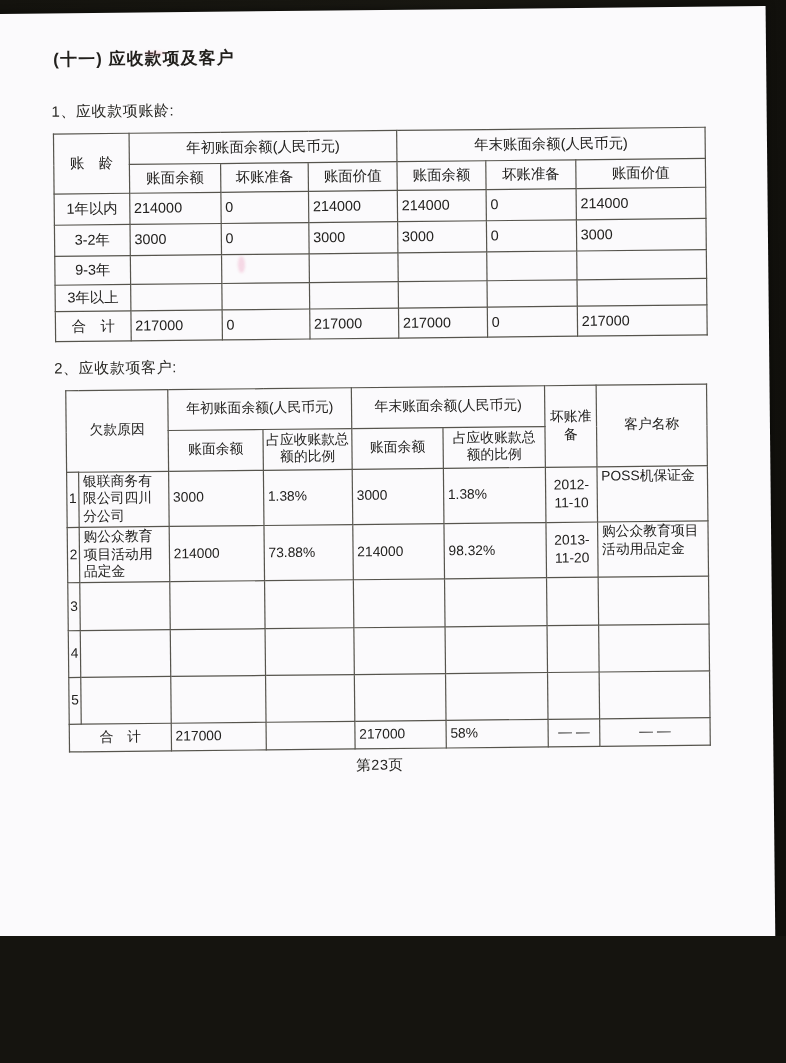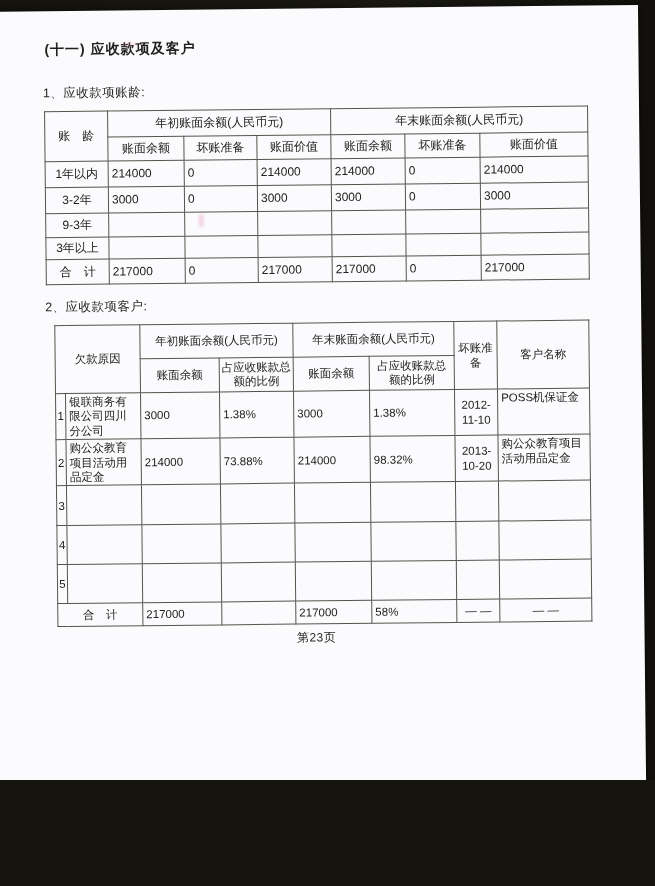--- a/index.html
+++ b/index.html
@@ -156,21 +156,21 @@
             <td class="time-cell">2012-11-10</td>
             <td class="v-top">POSS机保证金</td>
           </tr>
           <tr style="height:42px">
             <td class="no-cell">2</td>
             <td>购公众教育项目活动用品定金</td>
             <td>214000</td>
             <td>73.88%</td>
             <td>214000</td>
             <td>98.32%</td>
-            <td class="time-cell">2013-10-20</td>
+            <td class="time-cell">2013-11-20</td>
             <td class="v-top">购公众教育项目活动用品定金</td>
           </tr>
           <tr style="height:40px">
             <td class="no-cell">3</td>
             <td></td>
             <td></td>
             <td></td>
             <td></td>
             <td></td>
             <td class="time-cell"></td>

